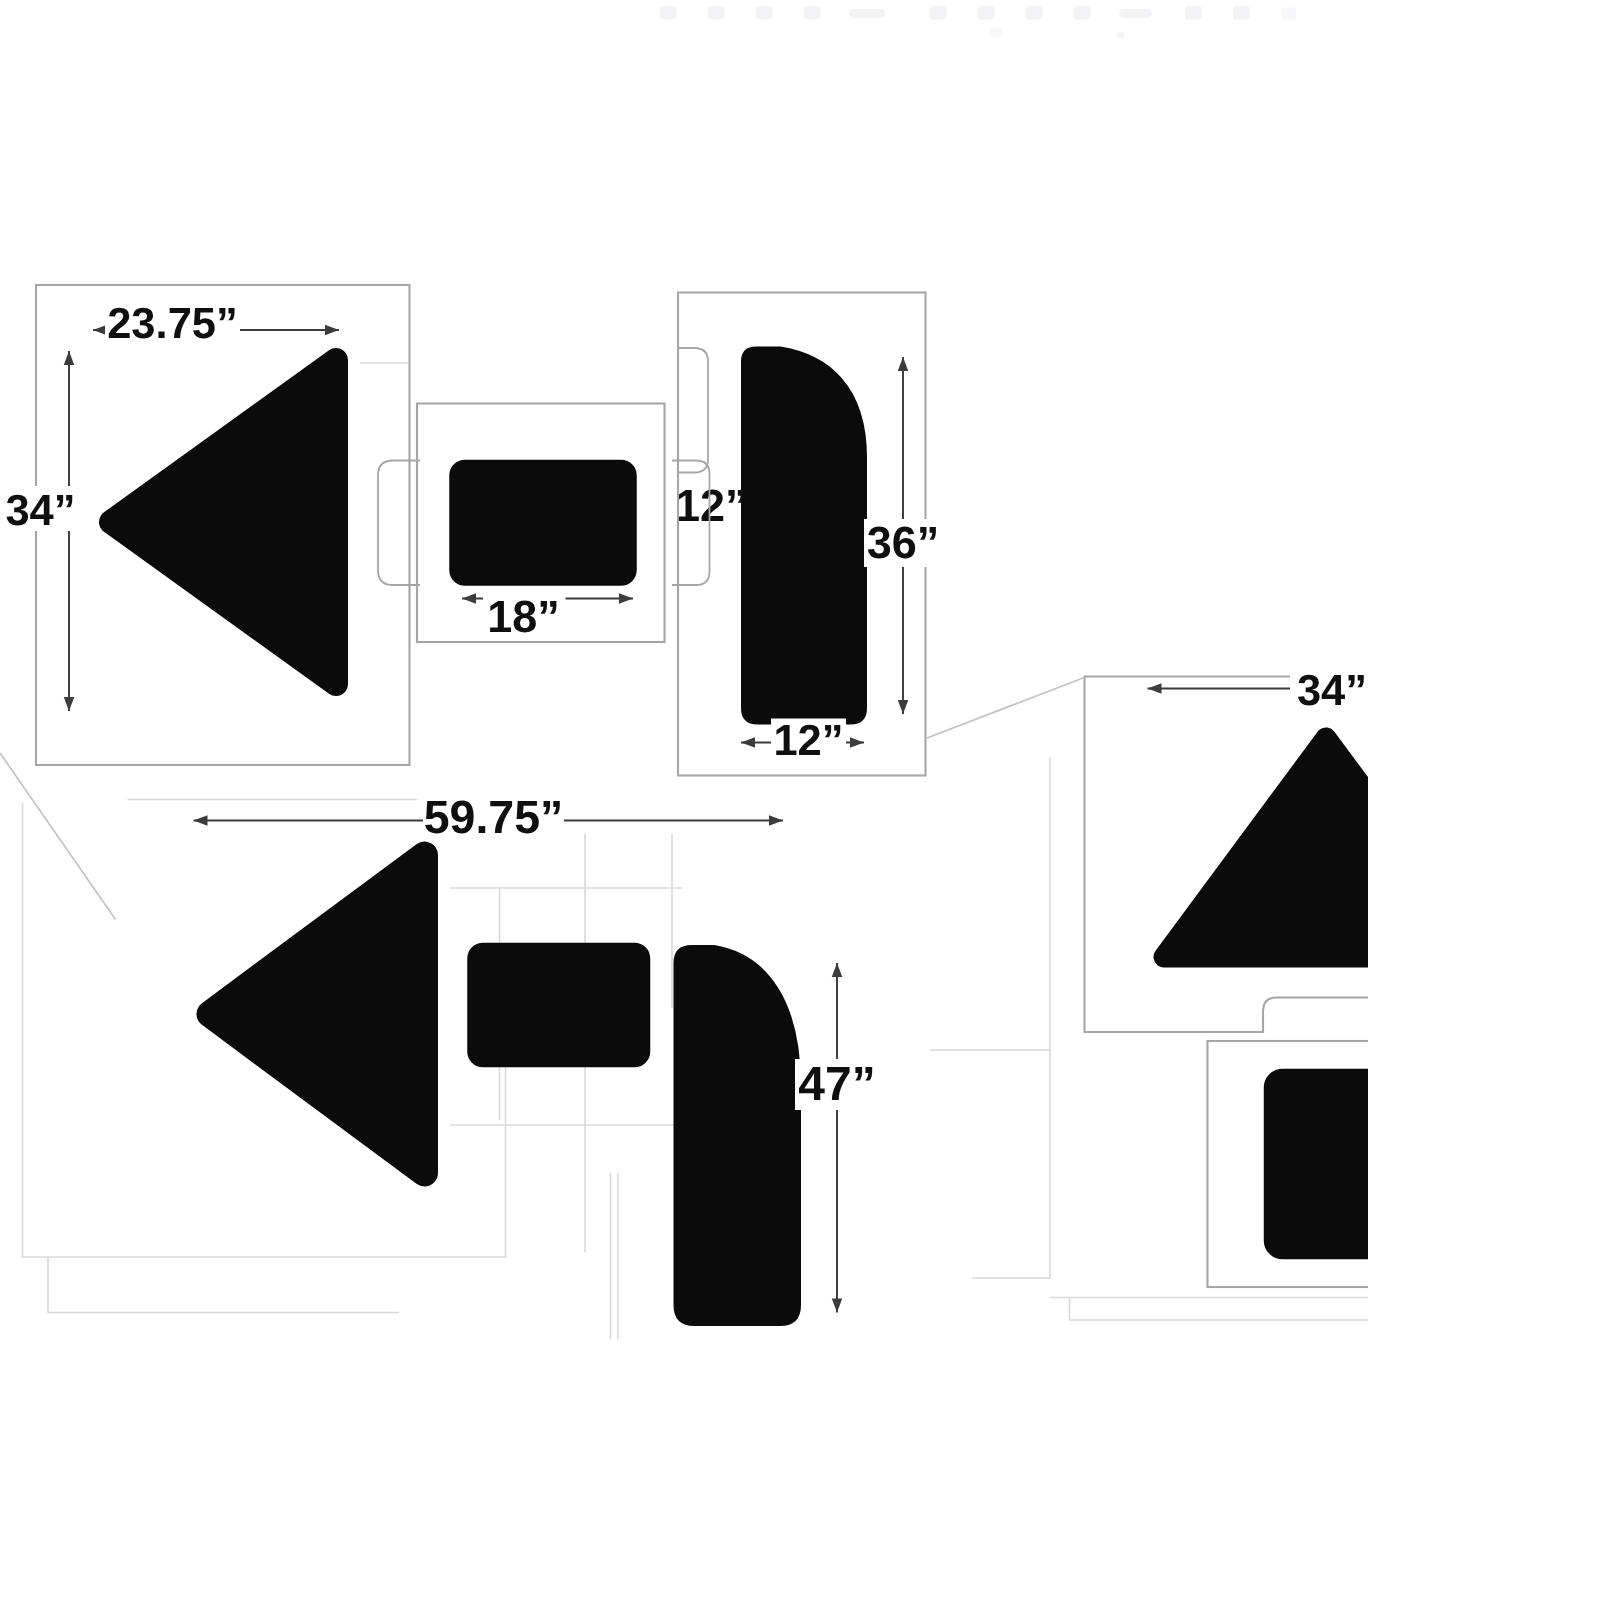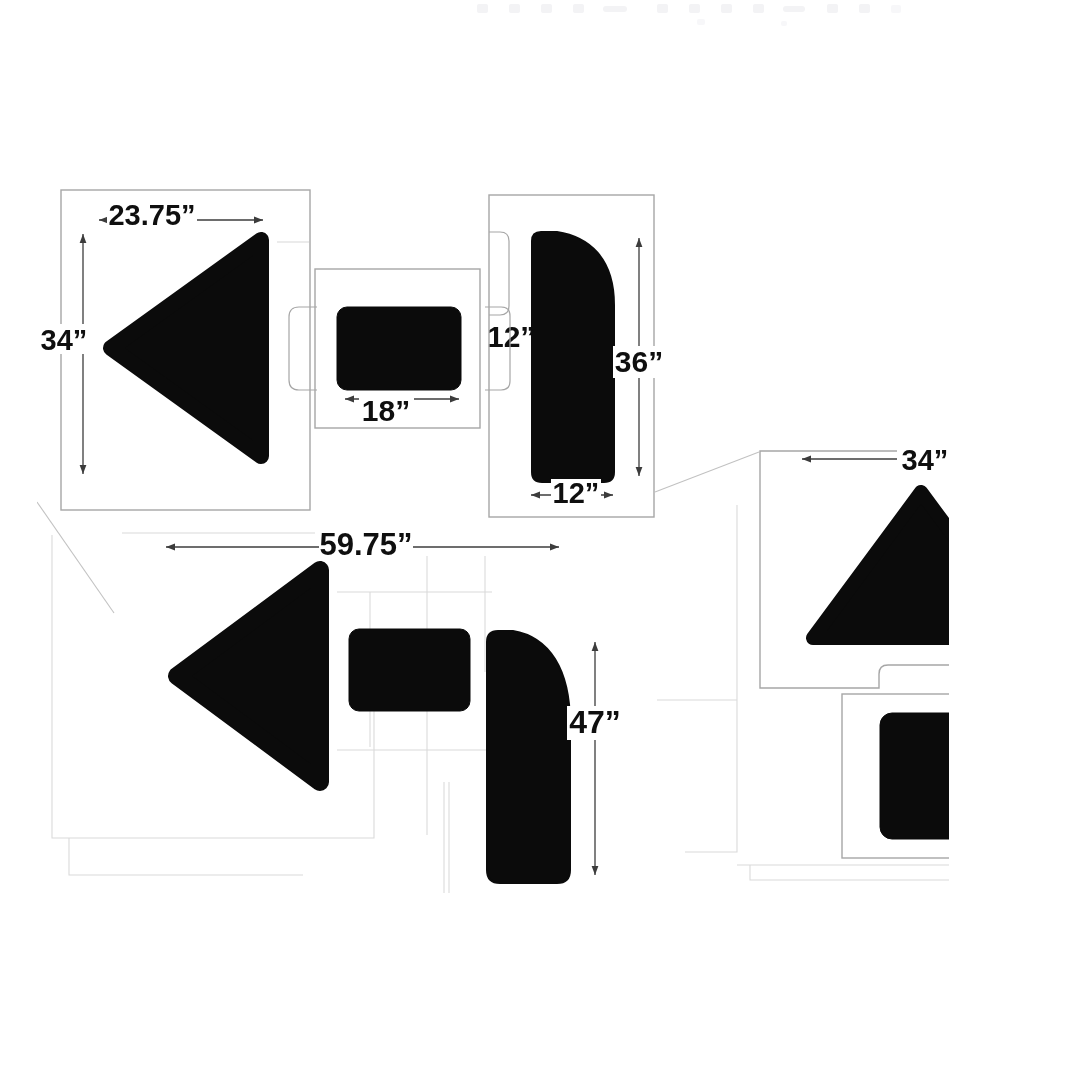--- a/index.html
+++ b/index.html
@@ -1,16 +1,16 @@
 <!DOCTYPE html>
 <html style="--bg: #ffffff; --shape: #0b0b0b; --sheet: #a6a6a6; --faint: #dadada; --dim: #3c3c3c; --label: #0f0f0f;"><head>
 <meta charset="utf-8">
 <style>
   html,body{margin:0;padding:0;background:#fff;}
-  #stage{position:relative;width:912px;height:1080px;background:var(--bg,#fff);overflow:hidden;padding-left:37px;}
+  #stage{position:relative;width:912px;height:1080px;background:var(--bg,#fff);overflow:hidden;}
   svg{display:block;}
   .sheet{stroke:var(--sheet,#a6a6a6);stroke-width:1.4;fill:none;}
   .tab{stroke:var(--sheet,#a6a6a6);stroke-width:1.2;fill:none;}
   .faint{stroke:var(--faint,#dadada);stroke-width:1.1;fill:none;}
   .faint2{stroke:#c2c2c2;stroke-width:1.1;fill:none;}
   .dim{stroke:var(--dim,#3c3c3c);stroke-width:1.3;fill:none;}
   .shape{fill:var(--shape,#0b0b0b);stroke:var(--shape,#0b0b0b);stroke-linejoin:round;}
   .lblbg{fill:#ffffff;}
   .lbl{font-family:"Liberation Sans",sans-serif;font-weight:bold;fill:var(--label,#0f0f0f);text-anchor:middle;}
   .wm{fill:#f3f3f5;}

